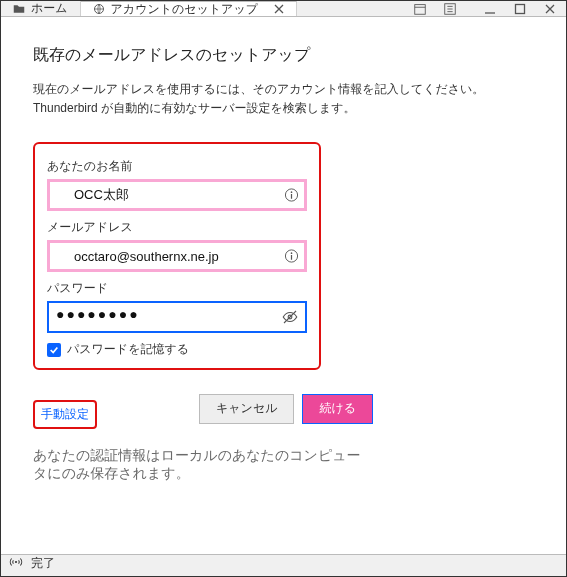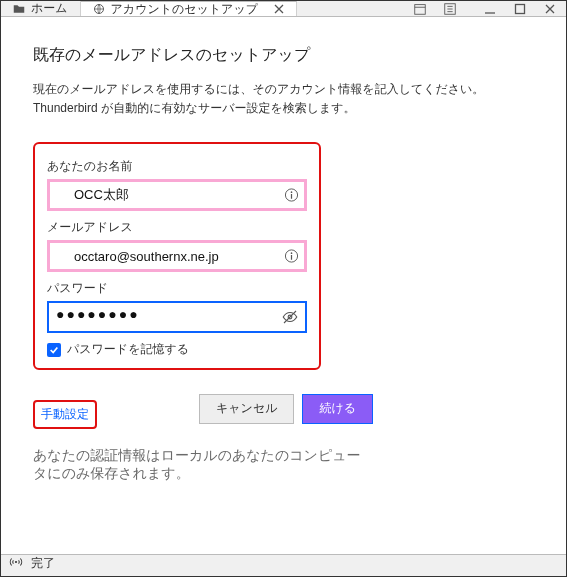--- a/index.html
+++ b/index.html
@@ -23,21 +23,21 @@
   .input.focus { border: 2px solid #0a63ff; padding: 3px 29px 3px 7px; }
   .in-icon { position: absolute; right: 8px; top: 50%; transform: translateY(-50%); color: #666; }
   .dots { letter-spacing: 2px; font-size: 14px; }
   .check-row { display: flex; align-items: center; gap: 6px; font-size: 12px; color: #333; margin-top: 4px; }
   .checkbox { width: 14px; height: 14px; background: #0a63ff; color: #fff; display: flex; align-items: center; justify-content: center; font-size: 10px; border-radius: 2px; }
 
   .actions { display: flex; align-items: center; margin-top: 18px; width: 340px; }
   .manual-outline { border: 2px solid #e01010; border-radius: 4px; padding: 4px 6px; margin-top: 12px; }
   .link-btn { color: #0a63ff; background: none; border: none; font-size: 12px; cursor: pointer; }
   .btn { height: 30px; padding: 0 16px; font-size: 12px; border: 1px solid #bbb; background: #eee; color: #333; }
-  .btn.primary { background: #8b5cf6; color: #fff; border-color: #0a63ff; }
+  .btn.primary { background: #ec4899; color: #fff; border-color: #0a63ff; }
   .actions .spacer2 { flex: 1; }
   .actions .btn + .btn { margin-left: 8px; }
 
   .note { font-size: 14px; color: #6a6a6a; margin-top: 18px; width: 340px; }
 
   .statusbar { height: 22px; border-top: 1px solid #bbb; background: #f0f0f0; display: flex; gap: 8px; padding: 0 8px; font-size: 12px; color: #333; }
   svg { display: block; }
 </style>
 </head>
 <body>

